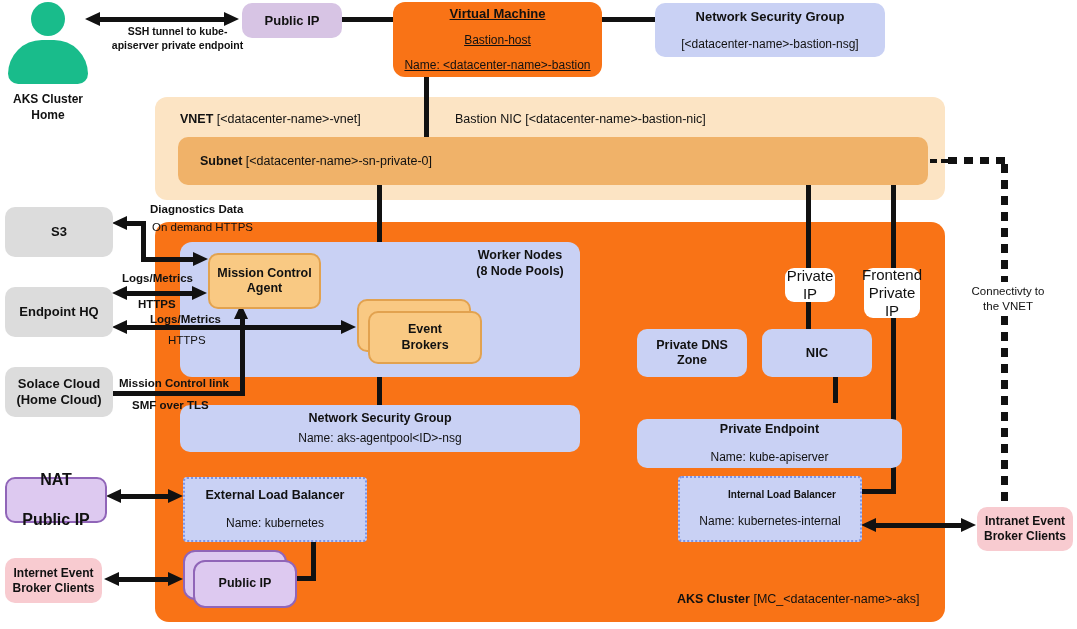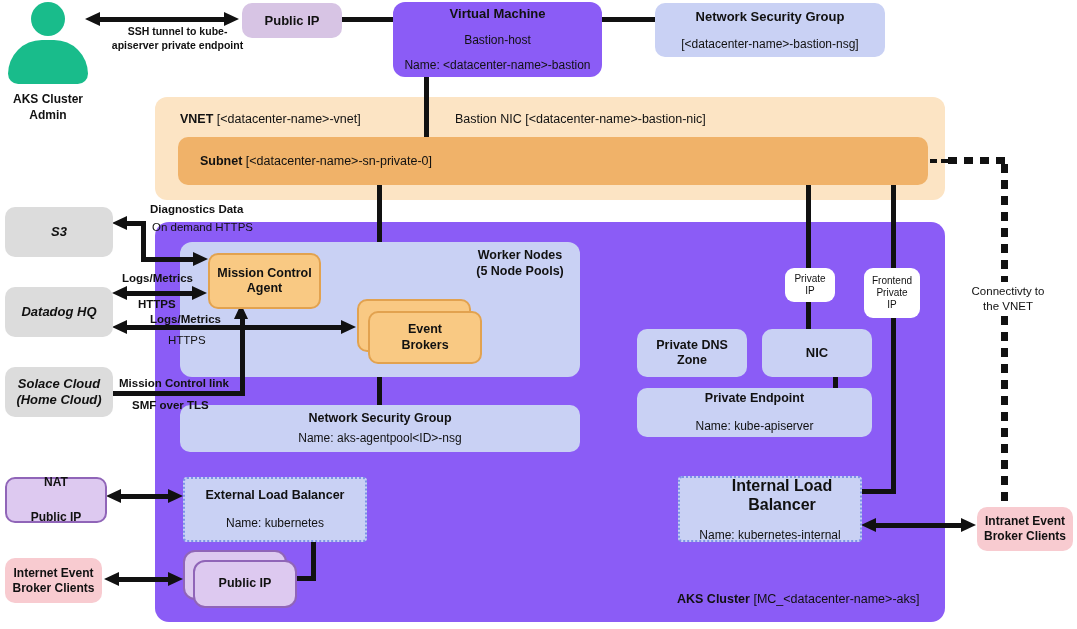--- a/index.html
+++ b/index.html
@@ -14,28 +14,28 @@
   .tl,.tr,.tu{position:absolute;width:0;height:0;z-index:3;}
   .tl{border-top:7px solid transparent;border-bottom:7px solid transparent;border-right:15px solid #111;}
   .tr{border-top:7px solid transparent;border-bottom:7px solid transparent;border-left:15px solid #111;}
   .tu{border-left:7px solid transparent;border-right:7px solid transparent;border-bottom:15px solid #111;}
   .dash-h{position:absolute;z-index:3;background:repeating-linear-gradient(90deg,#111 0 9px,transparent 9px 16px);}
   .dash-v{position:absolute;z-index:3;background:repeating-linear-gradient(180deg,#111 0 9px,transparent 9px 16px);}
   .lbl{position:absolute;z-index:6;font-size:11.5px;line-height:1.3;color:#111;white-space:nowrap;}
   .b{font-weight:700;}
   .t13{font-size:13px;font-weight:700;}
   .t12{font-size:12px;margin-top:7px;}
-  .teal{background:#8b5cf6;}
+  .teal{background:#f97316;text-decoration:underline;}
   .peri{background:#c9d1f4;}
   .orangebox{background:#f9c983;border:2px solid #e2a24f;}
-  .gray{background:#dcdcdc;font-style:italic;}
+  .gray{background:#dcdcdc;}
   .lav{background:#d7c4e4;}
   .purp{background:#ddc9f0;border:2px solid #9065b8;}
   .pink{background:#f8cbd0;}
-  .whitebox{background:#fff;border-radius:9px;z-index:5;font-size:10px;}
+  .whitebox{background:#fff;border-radius:9px;z-index:5;font-size:15px;}
   .dotted{background:#c9d1f4;border:2px dotted #7b93e6;border-radius:4px;}
   .gap6{gap:6px;}
 </style>
 </head>
 <body>
 
 <div id="stage">
 
   <div class="band" style="left:155px;top:97px;width:790px;height:103px;background:#fce4c4;z-index:1;"></div>
   <div class="band" style="left:178px;top:137px;width:750px;height:48px;background:#f0b269;border-radius:10px;z-index:2;"></div>
@@ -98,21 +98,21 @@
   <div class="dash-h" style="left:948px;top:157px;width:60px;height:7px;"></div>
   <div class="dash-v" style="left:1001px;top:164px;width:7px;height:118px;"></div>
   <div class="dash-v" style="left:1001px;top:316px;width:7px;height:192px;"></div>
 
   <div class="ab" style="left:8px;top:2px;width:80px;height:82px;z-index:4;">
     <div class="ab" style="left:23px;top:0;width:34px;height:34px;border-radius:50%;background:#19bc8b;"></div>
     <div class="ab" style="left:0;top:38px;width:80px;height:44px;border-radius:40px 40px 12px 12px;background:#19bc8b;"></div>
   </div>
   <div class="lbl b" style="left:0px;top:92px;width:96px;text-align:center;font-size:12px;white-space:normal;">
     <span style="display:block;">AKS Cluster</span>
-    <span style="display:block;">Admin</span>
+    <span style="display:block;">Home</span>
   </div>
   <div class="lbl b" style="left:105px;top:25px;width:145px;text-align:center;font-size:10.5px;white-space:normal;">
     <span style="display:block;">SSH tunnel to kube-</span>
     <span style="display:block;">apiserver private endpoint</span>
   </div>
 
   <div class="node lav t13" style="left:242px;top:3px;width:100px;height:35px;">
     <span>Public IP</span>
   </div>
   <div class="node teal" style="left:393px;top:2px;width:209px;height:75px;border-radius:12px;gap:4px;">
@@ -132,21 +132,21 @@
     <span>Bastion NIC [&lt;datacenter-name&gt;-bastion-nic]</span>
   </div>
   <div class="lbl" style="left:200px;top:153px;font-size:12.5px;">
     <span class="b">Subnet</span><span> [&lt;datacenter-name&gt;-sn-private-0]</span>
   </div>
 
   <div class="node gray t13" style="left:5px;top:207px;width:108px;height:50px;">
     <span>S3</span>
   </div>
   <div class="node gray t13" style="left:5px;top:287px;width:108px;height:50px;">
-    <span>Datadog HQ</span>
+    <span>Endpoint HQ</span>
   </div>
   <div class="node gray t13" style="left:5px;top:367px;width:108px;height:50px;">
     <span>Solace Cloud</span>
     <span>(Home Cloud)</span>
   </div>
 
   <div class="lbl b" style="left:150px;top:202px;">Diagnostics Data</div>
   <div class="lbl" style="left:152px;top:220px;">On demand HTTPS</div>
   <div class="lbl" style="left:122px;top:271px;font-weight:600;">Logs/Metrics</div>
   <div class="lbl" style="left:138px;top:297px;font-weight:600;">HTTPS</div>
@@ -154,21 +154,21 @@
   <div class="lbl" style="left:168px;top:333px;">HTTPS</div>
   <div class="lbl" style="left:119px;top:376px;font-weight:600;">Mission Control link</div>
   <div class="lbl" style="left:132px;top:398px;font-weight:600;">SMF over TLS</div>
 
   <div class="node orangebox z5" style="left:208px;top:253px;width:109px;height:52px;font-size:12.5px;font-weight:700;">
     <span>Mission Control</span>
     <span>Agent</span>
   </div>
   <div class="lbl b" style="left:455px;top:247px;width:130px;text-align:center;font-size:12.5px;white-space:normal;z-index:4;">
     <span style="display:block;">Worker Nodes</span>
-    <span style="display:block;">(5 Node Pools)</span>
+    <span style="display:block;">(8 Node Pools)</span>
   </div>
   <div class="node orangebox" style="left:357px;top:299px;width:110px;height:49px;"></div>
   <div class="node orangebox z5" style="left:368px;top:311px;width:110px;height:49px;font-size:12.5px;font-weight:700;">
     <span>Event</span>
     <span>Brokers</span>
   </div>
   <div class="lbl" style="left:180px;top:410px;width:400px;text-align:center;white-space:normal;z-index:4;">
     <span class="b" style="display:block;font-size:12.5px;">Network Security Group</span>
     <span style="display:block;font-size:12px;margin-top:5px;">Name: aks-agentpool&lt;ID&gt;-nsg</span>
   </div>
@@ -182,35 +182,35 @@
     <span>Private</span>
     <span>IP</span>
   </div>
   <div class="node peri" style="left:637px;top:329px;width:110px;height:48px;font-size:12.5px;font-weight:700;">
     <span>Private DNS</span>
     <span>Zone</span>
   </div>
   <div class="node peri t13" style="left:762px;top:329px;width:110px;height:48px;">
     <span>NIC</span>
   </div>
-  <div class="node peri gap6" style="left:637px;top:388px;width:235px;height:49px;">
+  <div class="node peri gap6" style="left:637px;top:419px;width:265px;height:49px;">
     <span class="b" style="font-size:12.5px;">Private Endpoint</span>
     <span class="t12">Name: kube-apiserver</span>
   </div>
 
   <div class="node dotted gap6" style="left:183px;top:477px;width:180px;height:61px;">
     <span class="b" style="font-size:12.5px;">External Load Balancer</span>
     <span class="t12">Name: kubernetes</span>
   </div>
   <div class="node dotted gap6" style="left:678px;top:476px;width:180px;height:62px;">
-    <span class="b" style="font-size:16px;padding-left:24px;">Internal Load Balancer</span>
+    <span class="b" style="font-size:10px;padding-left:24px;">Internal Load Balancer</span>
     <span class="t12">Name: kubernetes-internal</span>
   </div>
 
-  <div class="node purp" style="left:5px;top:477px;width:98px;height:42px;font-size:12px;font-weight:700;gap:20px;">
+  <div class="node purp" style="left:5px;top:477px;width:98px;height:42px;font-size:16px;font-weight:700;gap:20px;">
     <span>NAT</span>
     <span>Public IP</span>
   </div>
   <div class="node pink" style="left:5px;top:558px;width:97px;height:45px;font-size:12px;font-weight:700;">
     <span>Internet Event</span>
     <span>Broker Clients</span>
   </div>
   <div class="node purp" style="left:183px;top:550px;width:100px;height:46px;border-radius:12px;"></div>
   <div class="node purp z5" style="left:193px;top:560px;width:100px;height:44px;border-radius:12px;font-size:12.5px;font-weight:700;">
     <span>Public IP</span>

